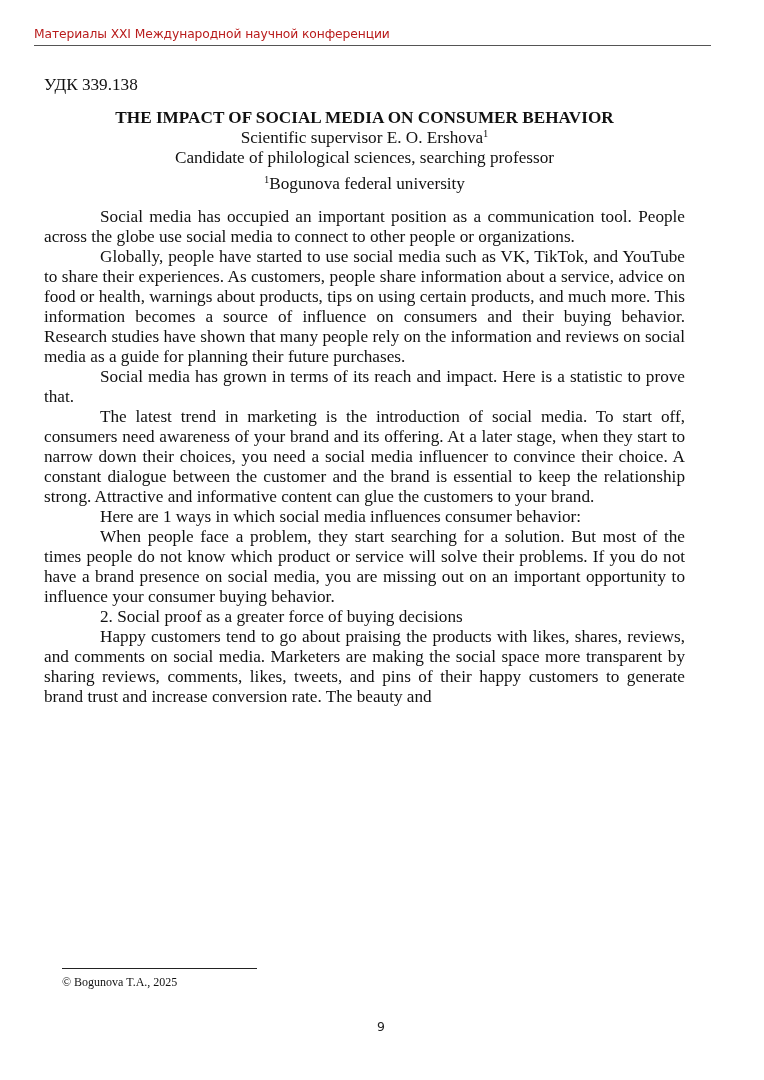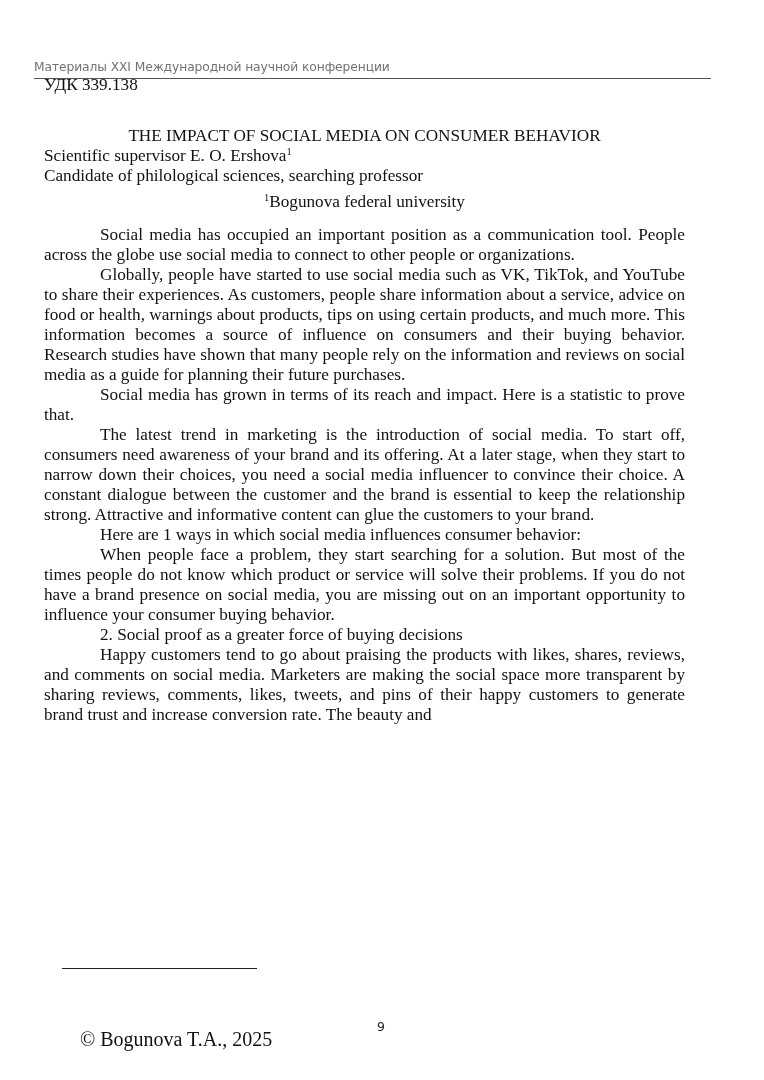--- a/index.html
+++ b/index.html
@@ -1,41 +1,41 @@
 <!DOCTYPE html>
 <html><head>
 <meta charset="utf-8">
 <style>
   html, body { margin: 0; padding: 0; background: #ffffff; }
   body { width: 764px; height: 1080px; position: relative; overflow: hidden; color: #111; }
   .running-head {
-    position: absolute; left: 34px; top: 60px; width: 677px;
-    font-family: "DejaVu Sans", sans-serif; font-size: 12.3px; color: #737373;
+    position: absolute; left: 34px; top: 27px; width: 677px;
+    font-family: "DejaVu Sans", sans-serif; font-size: 12.3px; color: #b91c1c;
     padding-bottom: 4px; border-bottom: 1.3px solid #555; line-height: 14px;
     letter-spacing: -0.1px;
   }
   .content {
     position: absolute; left: 44px; top: 67px; width: 641px;
     font-family: "Liberation Serif", serif; font-size: 17.2px; line-height: 20px;
   }
   .udk { margin-left: 0px; margin-top: 8px; margin-bottom: 0px; height: 20px; }
-  .title { text-align: center; font-weight: normal; margin-top: 31px; height: 20px; }
+  .title { text-align: center; font-weight: bold; margin-top: 13px; height: 20px; }
   .author { text-align: center; font-weight: bold; margin-top: 13px; height: 20px; }
-  .center { height: 20px; }
+  .center { text-align: center; height: 20px; }
   .affil { text-align: center; margin-top: 6px; height: 20px; }
   sup { font-size: 10.5px; line-height: 0; vertical-align: 6px; }
   .body-text { margin-top: 13px; }
   .para { text-align: justify; text-indent: 56px; margin: 0; hyphens: none; }
   .footnote-rule {
     position: absolute; left: 62px; top: 968px; width: 195px; height: 0;
     border-top: 1.3px solid #222;
   }
   .footnote {
-    position: absolute; left: 62px; top: 1028px;
-    font-family: "Liberation Serif", serif; font-size: 20px; margin-left: 18px;
+    position: absolute; left: 62px; top: 975px;
+    font-family: "Liberation Serif", serif; font-size: 12px;
   }
   .page-number {
     position: absolute; left: 0; width: 764px; text-align: center; top: 1019px;
     font-family: "DejaVu Sans", sans-serif; font-size: 12.5px; color: #222;
   }
   .page-number span { position: relative; left: -1px; }
 </style>
 </head>
 <body>
 

